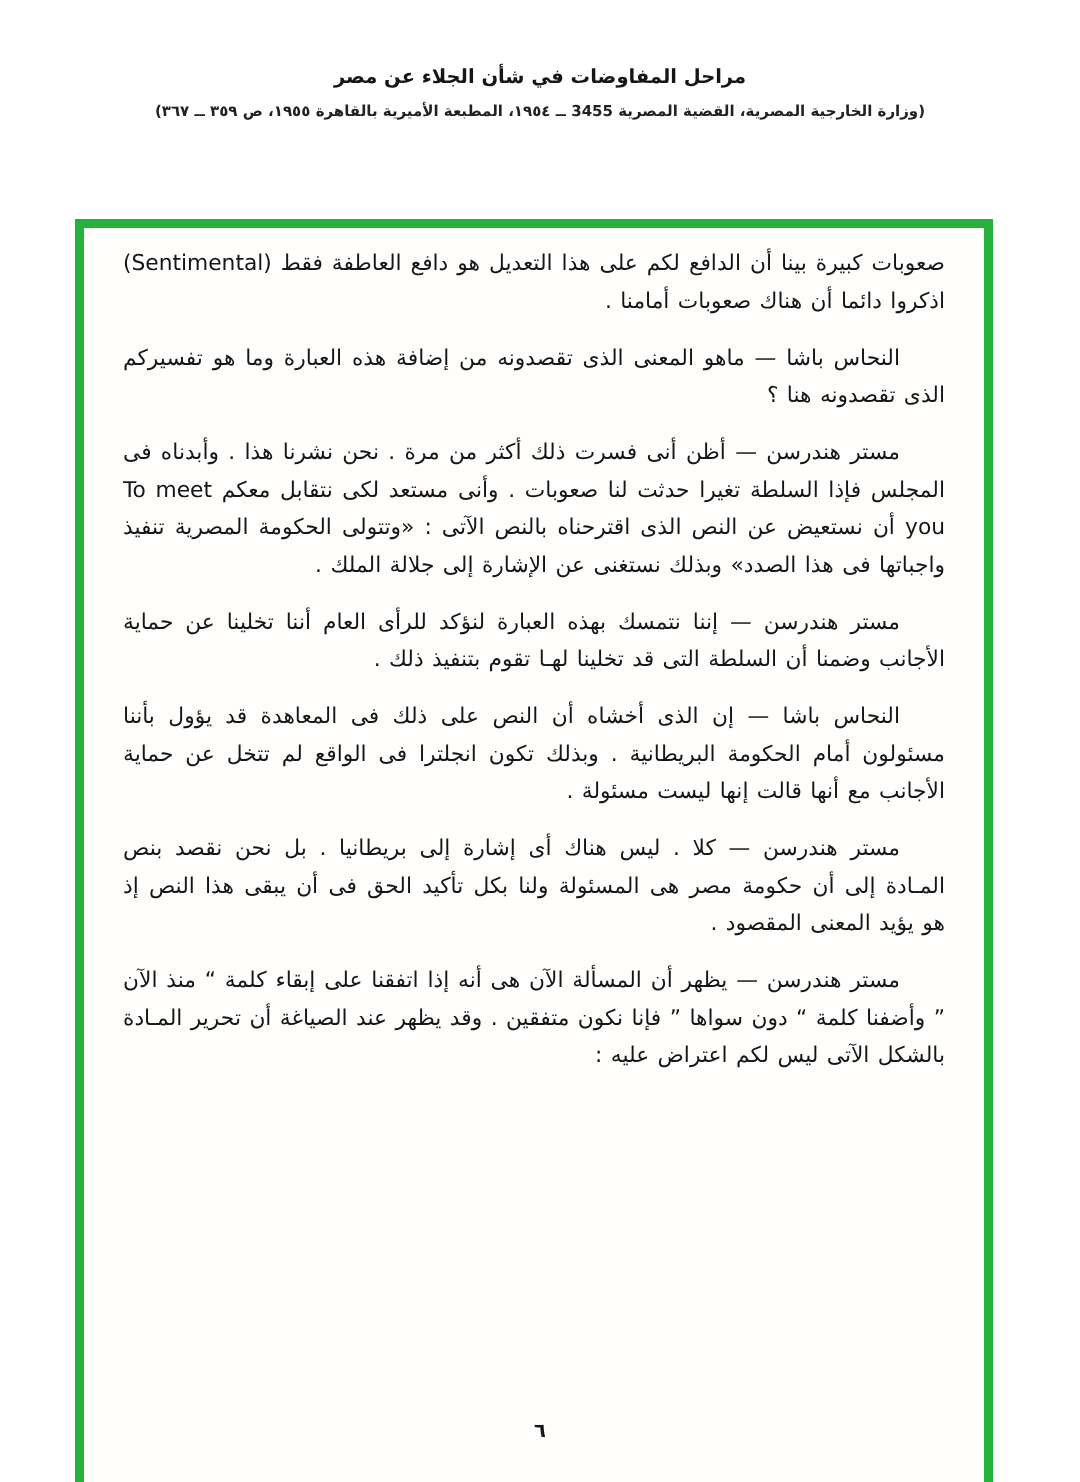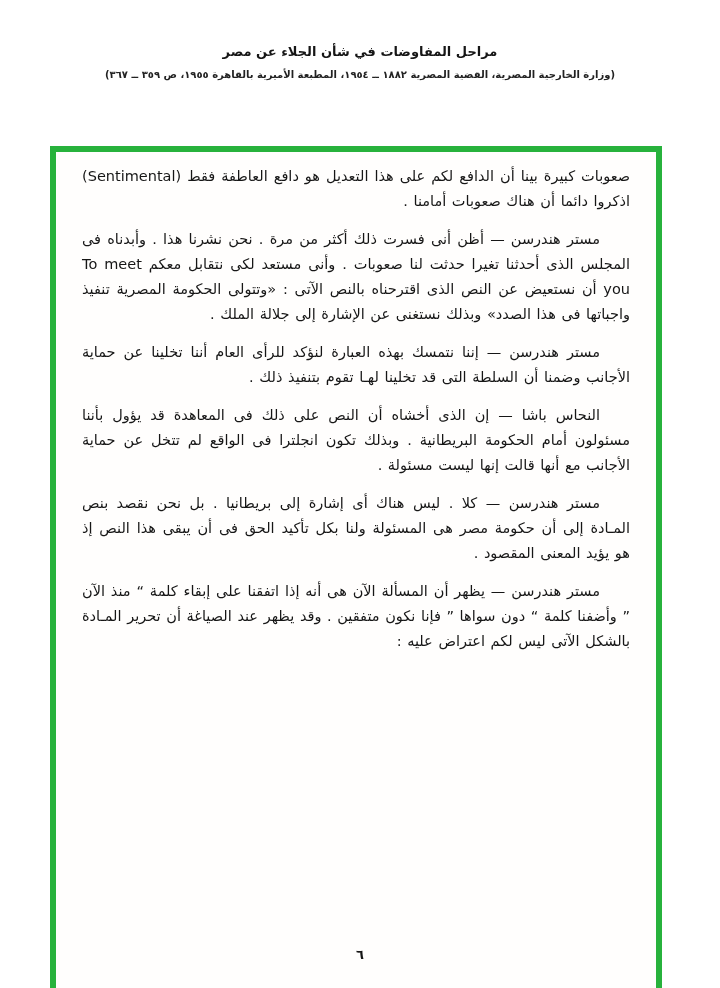--- a/index.html
+++ b/index.html
@@ -80,27 +80,28 @@
     font-weight: bold;
   }
 </style>
 </head>
 <body>
 
 <div class="page">
 
   <div class="header">
     <div class="title">مراحل المفاوضات في شأن الجلاء عن مصر</div>
-    <div class="source">(وزارة الخارجية المصرية، القضية المصرية ١٨٨٢ ــ ١٩٥٤، المطبعة الأميرية بالقاهرة ١٩٥٥، ص ٣٥٩ ــ ٣٦٧)</div>
+    <div class="source">(وزارة الخارجية المصرية، القضية المصرية 3455 ــ ١٩٥٤، المطبعة الأميرية بالقاهرة ١٩٥٥، ص ٣٥٩ ــ ٣٦٧)</div>
   </div>
 
   <div class="frame" style="border-color: rgb(39, 178, 60);">
     <div class="body-text">
       <p class="no-indent">صعوبات كبيرة بينا أن الدافع لكم على هذا التعديل هو دافع العاطفة فقط (Sentimental) اذكروا دائما أن هناك صعوبات أمامنا .</p>
-      <p>مستر هندرسن — أظن أنى فسرت ذلك أكثر من مرة . نحن نشرنا هذا . وأبدناه فى المجلس الذى أحدثنا تغيرا حدثت لنا صعوبات . وأنى مستعد لكى نتقابل معكم To meet you أن نستعيض عن النص الذى اقترحناه بالنص الآتى : «وتتولى الحكومة المصرية تنفيذ واجباتها فى هذا الصدد» وبذلك نستغنى عن الإشارة إلى جلالة الملك .</p>
+      <p>النحاس باشا — ماهو المعنى الذى تقصدونه من إضافة هذه العبارة وما هو تفسيركم الذى تقصدونه هنا ؟</p>
+      <p>مستر هندرسن — أظن أنى فسرت ذلك أكثر من مرة . نحن نشرنا هذا . وأبدناه فى المجلس فإذا السلطة تغيرا حدثت لنا صعوبات . وأنى مستعد لكى نتقابل معكم To meet you أن نستعيض عن النص الذى اقترحناه بالنص الآتى : «وتتولى الحكومة المصرية تنفيذ واجباتها فى هذا الصدد» وبذلك نستغنى عن الإشارة إلى جلالة الملك .</p>
       <p>مستر هندرسن — إننا نتمسك بهذه العبارة لنؤكد للرأى العام أننا تخلينا عن حماية الأجانب وضمنا أن السلطة التى قد تخلينا لهـا تقوم بتنفيذ ذلك .</p>
       <p>النحاس باشا — إن الذى أخشاه أن النص على ذلك فى المعاهدة قد يؤول بأننا مسئولون أمام الحكومة البريطانية . وبذلك تكون انجلترا فى الواقع لم تتخل عن حماية الأجانب مع أنها قالت إنها ليست مسئولة .</p>
       <p>مستر هندرسن — كلا . ليس هناك أى إشارة إلى بريطانيا . بل نحن نقصد بنص المـادة إلى أن حكومة مصر هى المسئولة ولنا بكل تأكيد الحق فى أن يبقى هذا النص إذ هو يؤيد المعنى المقصود .</p>
       <p>مستر هندرسن — يظهر أن المسألة الآن هى أنه إذا اتفقنا على إبقاء كلمة “ منذ الآن ” وأضفنا كلمة “ دون سواها ” فإنا نكون متفقين . وقد يظهر عند الصياغة أن تحرير المـادة بالشكل الآتى ليس لكم اعتراض عليه :</p>
     </div>
   </div>
 
   <div class="footer">٦</div>
 
 </div>

